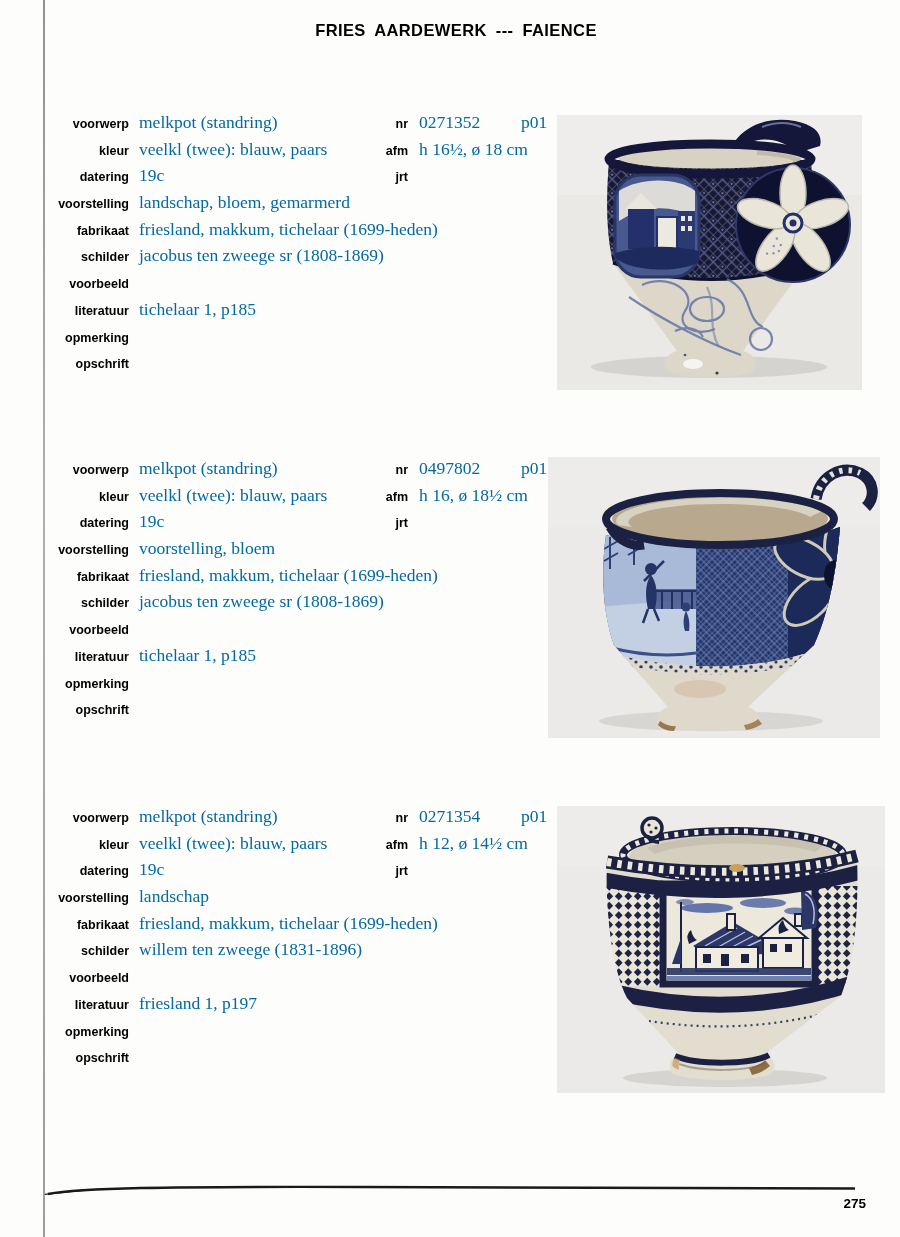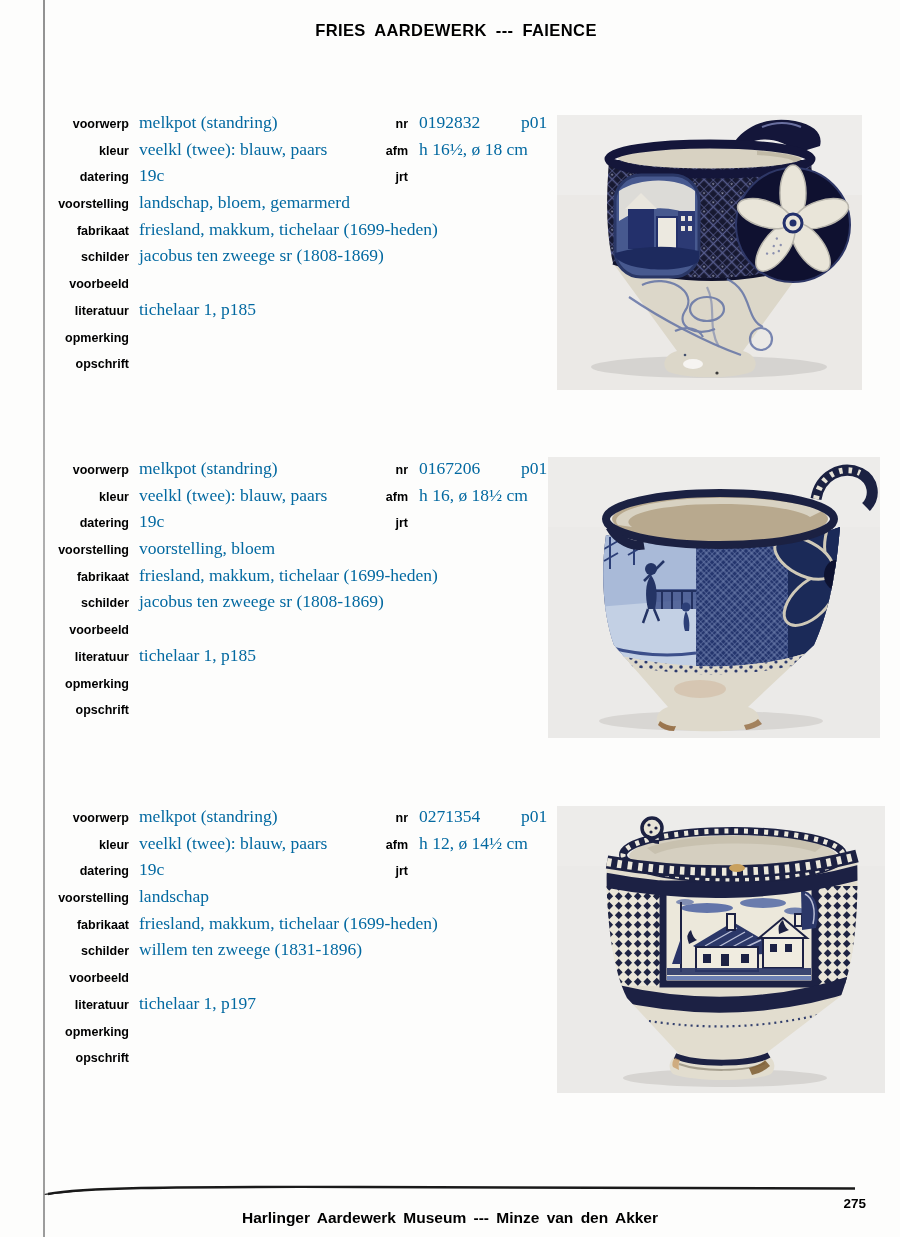--- a/index.html
+++ b/index.html
@@ -38,21 +38,21 @@
 
   <div class="header">
     <h1>FRIES AARDEWERK  ---  FAIENCE</h1>
   </div>
 
   <section class="record rec1">
     <div class="row">
       <span class="lbl">voorwerp</span>
       <span class="val">melkpot (standring)</span>
       <span class="lbl r2l">nr</span>
-      <span class="val r2v">0192832</span>
+      <span class="val r2v">0271352</span>
       <span class="val r3v">p01</span>
     </div>
     <div class="row">
       <span class="lbl">kleur</span>
       <span class="val">veelkl (twee): blauw, paars</span>
       <span class="lbl r2l">afm</span>
       <span class="val r2v">h 16½, ø 18 cm</span>
     </div>
     <div class="row">
       <span class="lbl">datering</span>
@@ -88,21 +88,21 @@
       <span class="lbl">opschrift</span>
       <span class="val"></span>
     </div>
   </section>
 
   <section class="record rec2">
     <div class="row">
       <span class="lbl">voorwerp</span>
       <span class="val">melkpot (standring)</span>
       <span class="lbl r2l">nr</span>
-      <span class="val r2v">0167206</span>
+      <span class="val r2v">0497802</span>
       <span class="val r3v">p01</span>
     </div>
     <div class="row">
       <span class="lbl">kleur</span>
       <span class="val">veelkl (twee): blauw, paars</span>
       <span class="lbl r2l">afm</span>
       <span class="val r2v">h 16, ø 18½ cm</span>
     </div>
     <div class="row">
       <span class="lbl">datering</span>
@@ -171,21 +171,21 @@
     <div class="row">
       <span class="lbl">schilder</span>
       <span class="val">willem ten zweege (1831-1896)</span>
     </div>
     <div class="row">
       <span class="lbl">voorbeeld</span>
       <span class="val"></span>
     </div>
     <div class="row">
       <span class="lbl">literatuur</span>
-      <span class="val">tichelaar 1, p197</span>
+      <span class="val">friesland 1, p197</span>
     </div>
     <div class="row">
       <span class="lbl">opmerking</span>
       <span class="val"></span>
     </div>
     <div class="row">
       <span class="lbl">opschrift</span>
       <span class="val"></span>
     </div>
   </section>
@@ -418,14 +418,13 @@
       <path d="M192,262 q12,-3 16,-8 l5,6 q-8,7 -18,9 Z" fill="#7d5c30" opacity=".85"></path>
       <path d="M118,252 q-4,4 -2,9 l6,3 q-1,-7 1,-10 Z" fill="#caa06a" opacity=".8"></path>
     </svg>
   </div>
 
   <svg class="footer-rule" viewBox="0 0 820 14">
     <path d="M8,10 C40,4 120,2.5 320,3 L815,4.5" fill="none" stroke="#1a1a1a" stroke-width="2.4"></path>
     <path d="M4,10.5 C20,9 40,6 70,4.5" fill="none" stroke="#1a1a1a" stroke-width="1.2"></path>
   </svg>
   <div class="page-number">275</div>
-  <div class="footer-title">Harlinger Aardewerk Museum  ---  Minze van den Akker</div>
 </div>
 
 </body></html>

